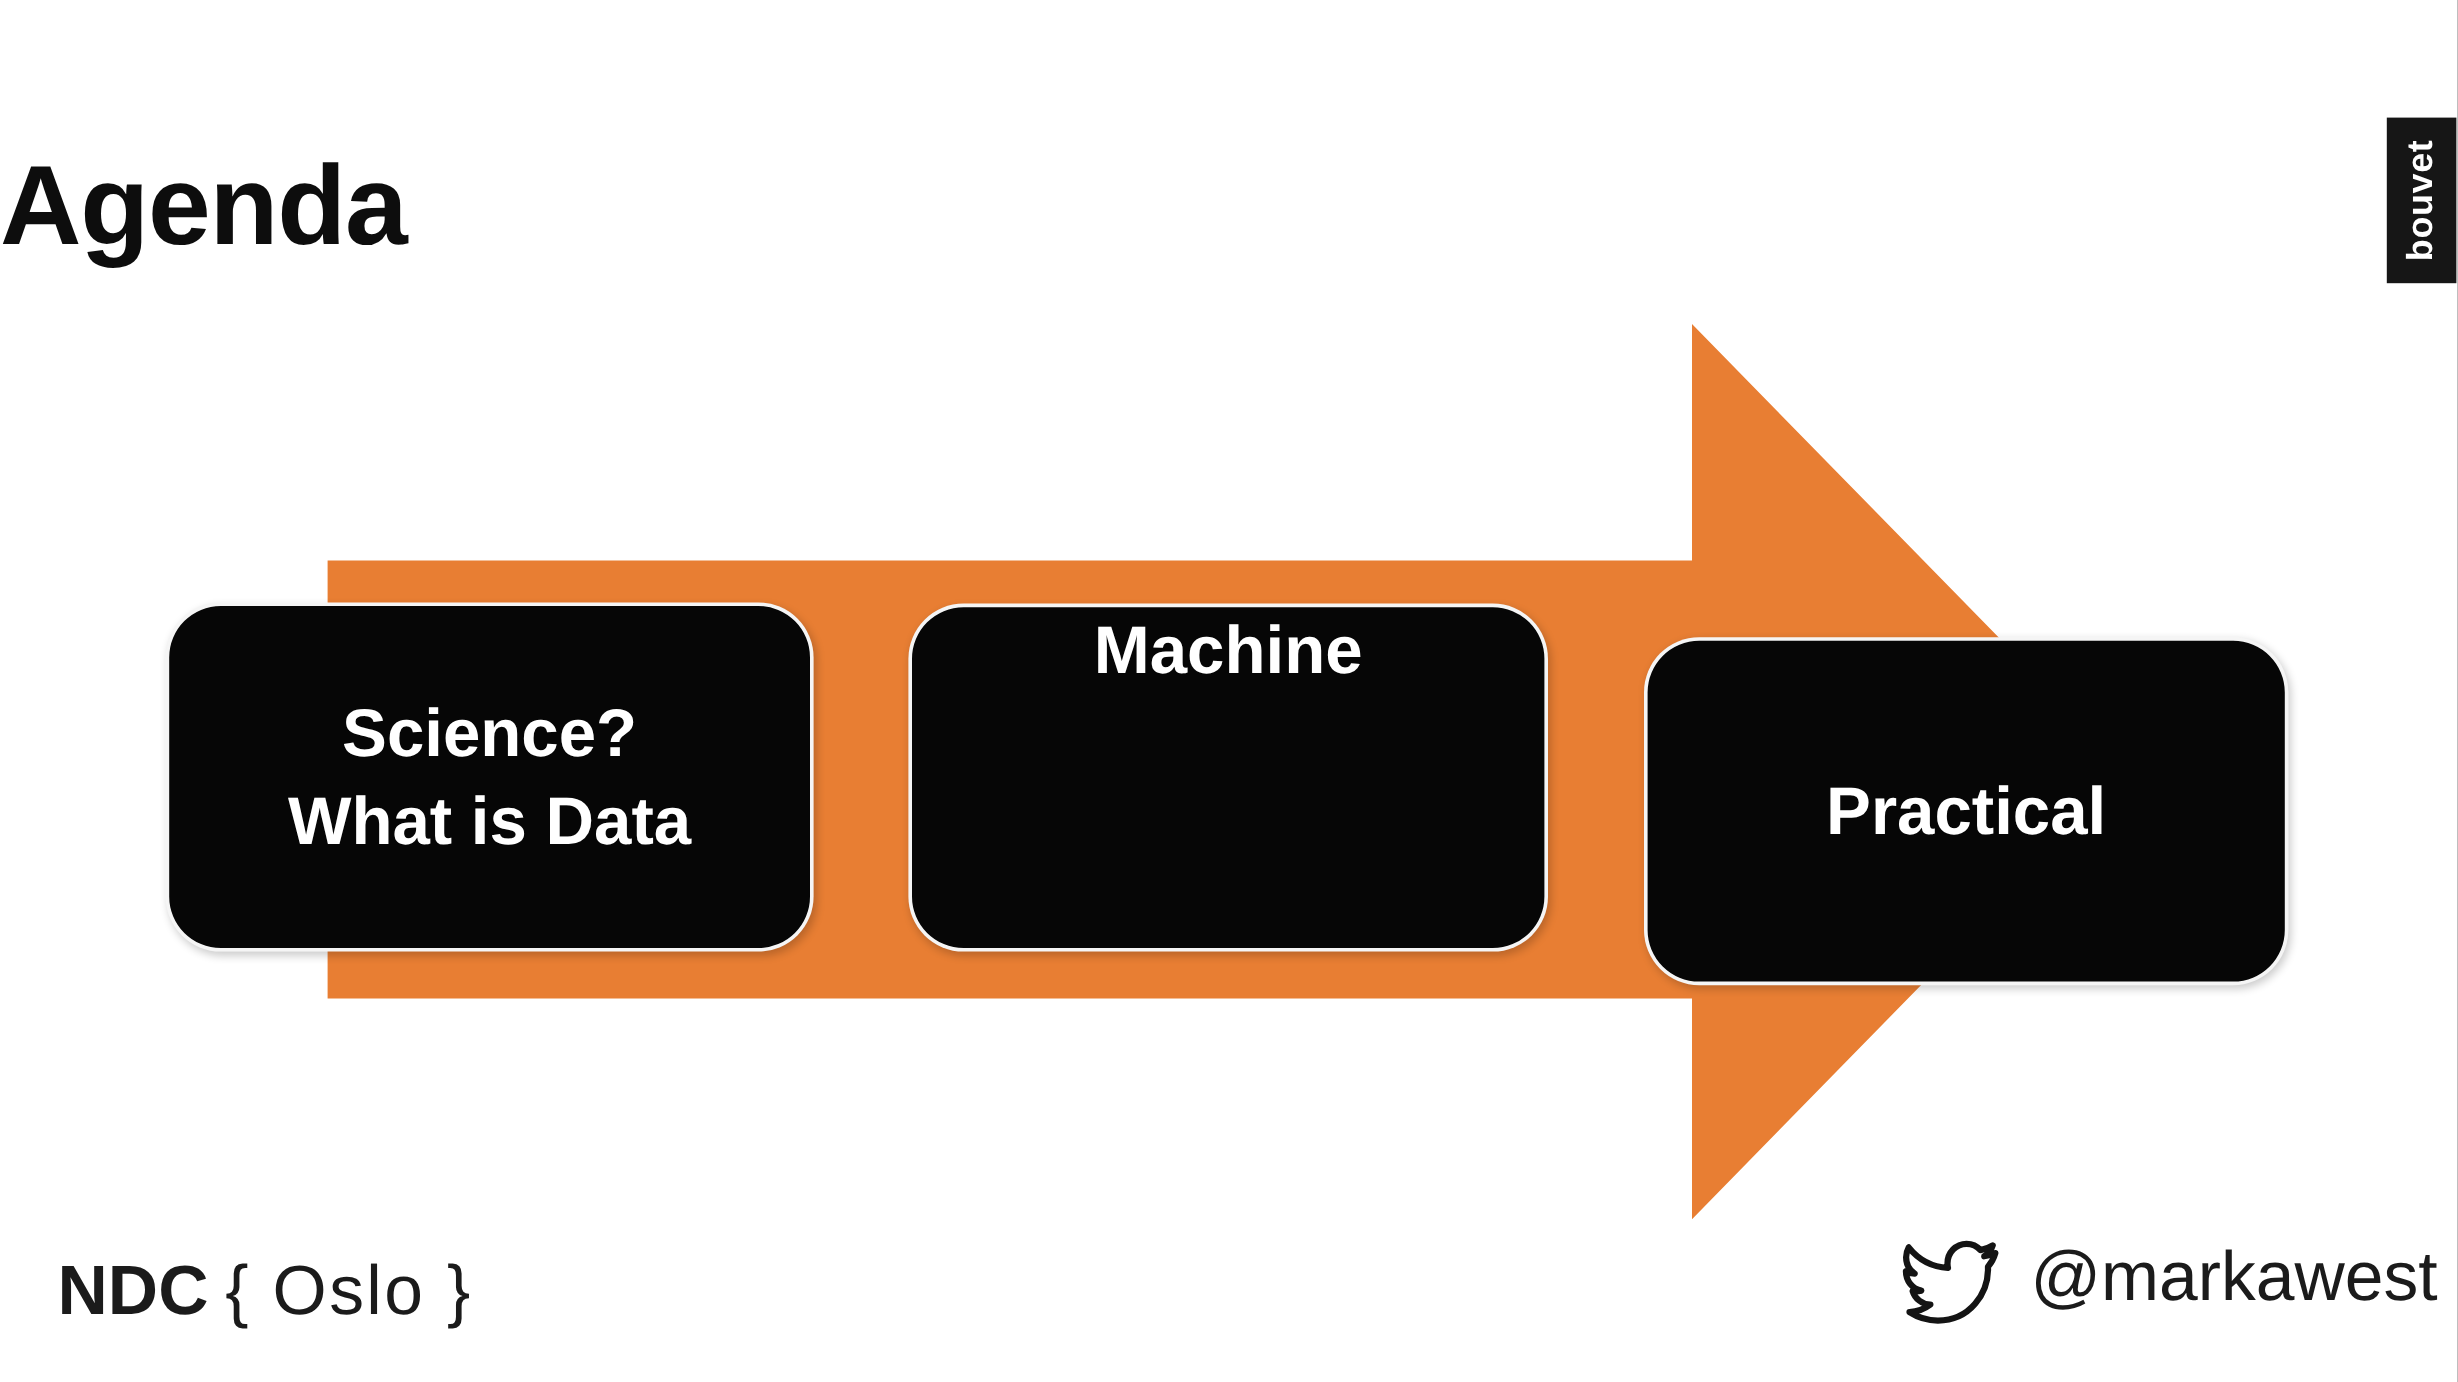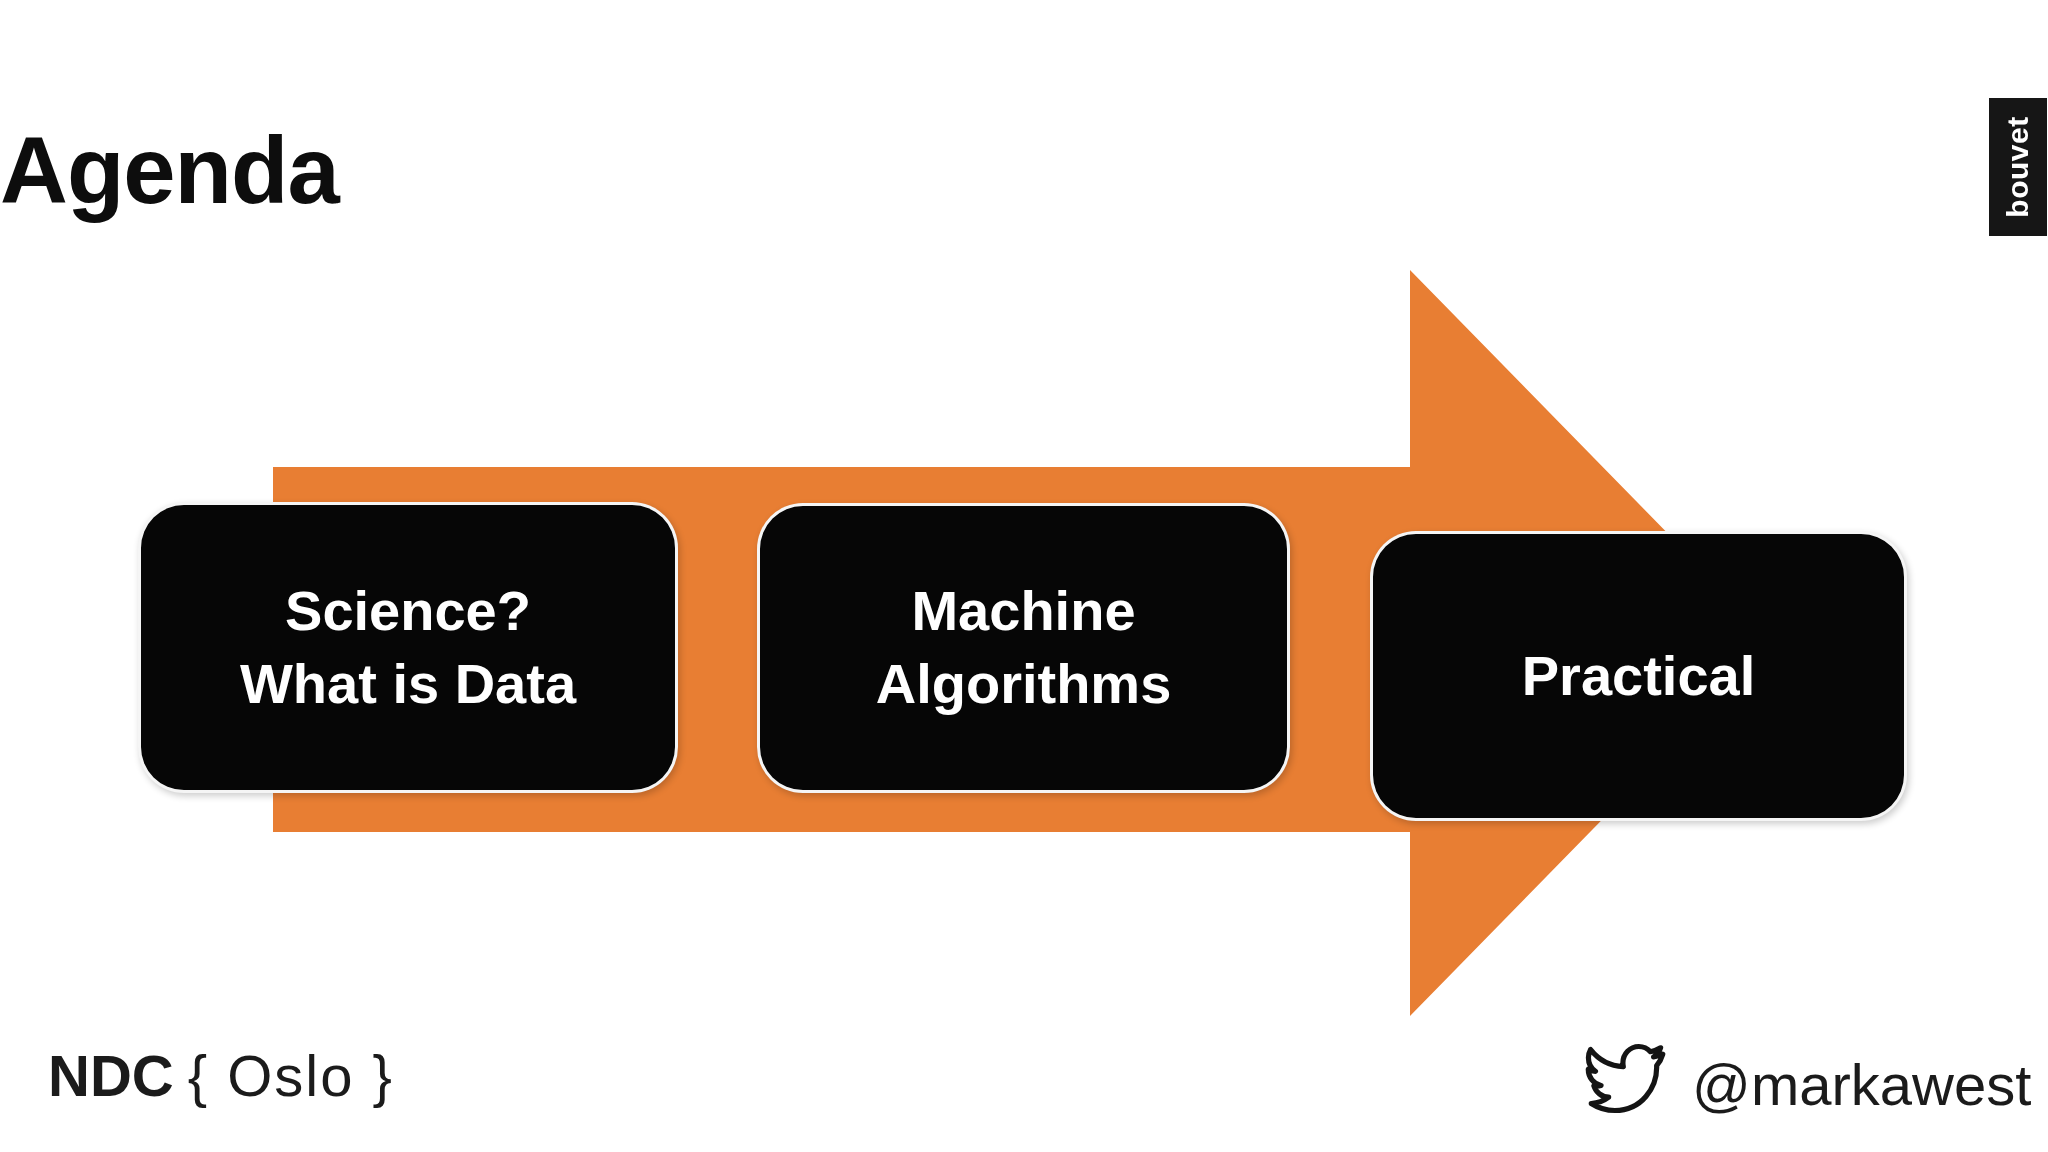--- a/index.html
+++ b/index.html
@@ -62,38 +62,38 @@
     align-items:center;
     justify-content:center;
     text-align:center;
     color:var(--text-white);
     font-weight:700;
     font-size:56px;
     line-height:1.3;
   }
   .step .line{display:block;}
   .step1{left:138px;top:502px;width:540px;height:291px;}
-  .step2{left:757px;top:503px;width:533px;height:290px;}
+  .step2{left:757px;top:503px;width:533px;height:290px;justify-content:space-between;}
   .step3{left:1370px;top:531px;width:537px;height:290px;}
   .ndc{
     position:absolute;
     left:48px;top:1042px;
     font-size:58px;
     color:var(--text-dark);
     white-space:nowrap;
     text-align:right;
   }
   .ndc-bold{font-weight:700;letter-spacing:0px;}
   .ndc-rest{font-weight:400;margin-left:14px;letter-spacing:2px;}
   .twitter{
     position:absolute;
     left:1584px;top:1030px;
     height:88px;
     display:flex;
-    align-items:flex-end;
+    align-items:flex-start;
     gap:22px;
     color:var(--text-dark);
   }
   .bird{
     width:86px;height:78px;
     stroke:#141414;
     fill:none;
     stroke-width:1.6;
     stroke-linejoin:round;
     stroke-linecap:round;
@@ -119,21 +119,20 @@
     <polygon points="273,467 1410,467 1410,270 1775,643 1410,1016 1410,832 273,832"></polygon>
   </svg>
 
   <div class="step step1">
     <span class="line">Science?</span>
     <span class="line">What is Data</span>
   </div>
 
   <div class="step step2">
     <span class="line">Machine</span>
-    <span class="line">Algorithms</span>
   </div>
 
   <div class="step step3">
     <span class="line">Practical</span>
   </div>
 
   <div class="ndc">
     <span class="ndc-bold">NDC</span><span class="ndc-rest">{ Oslo }</span>
   </div>
 

